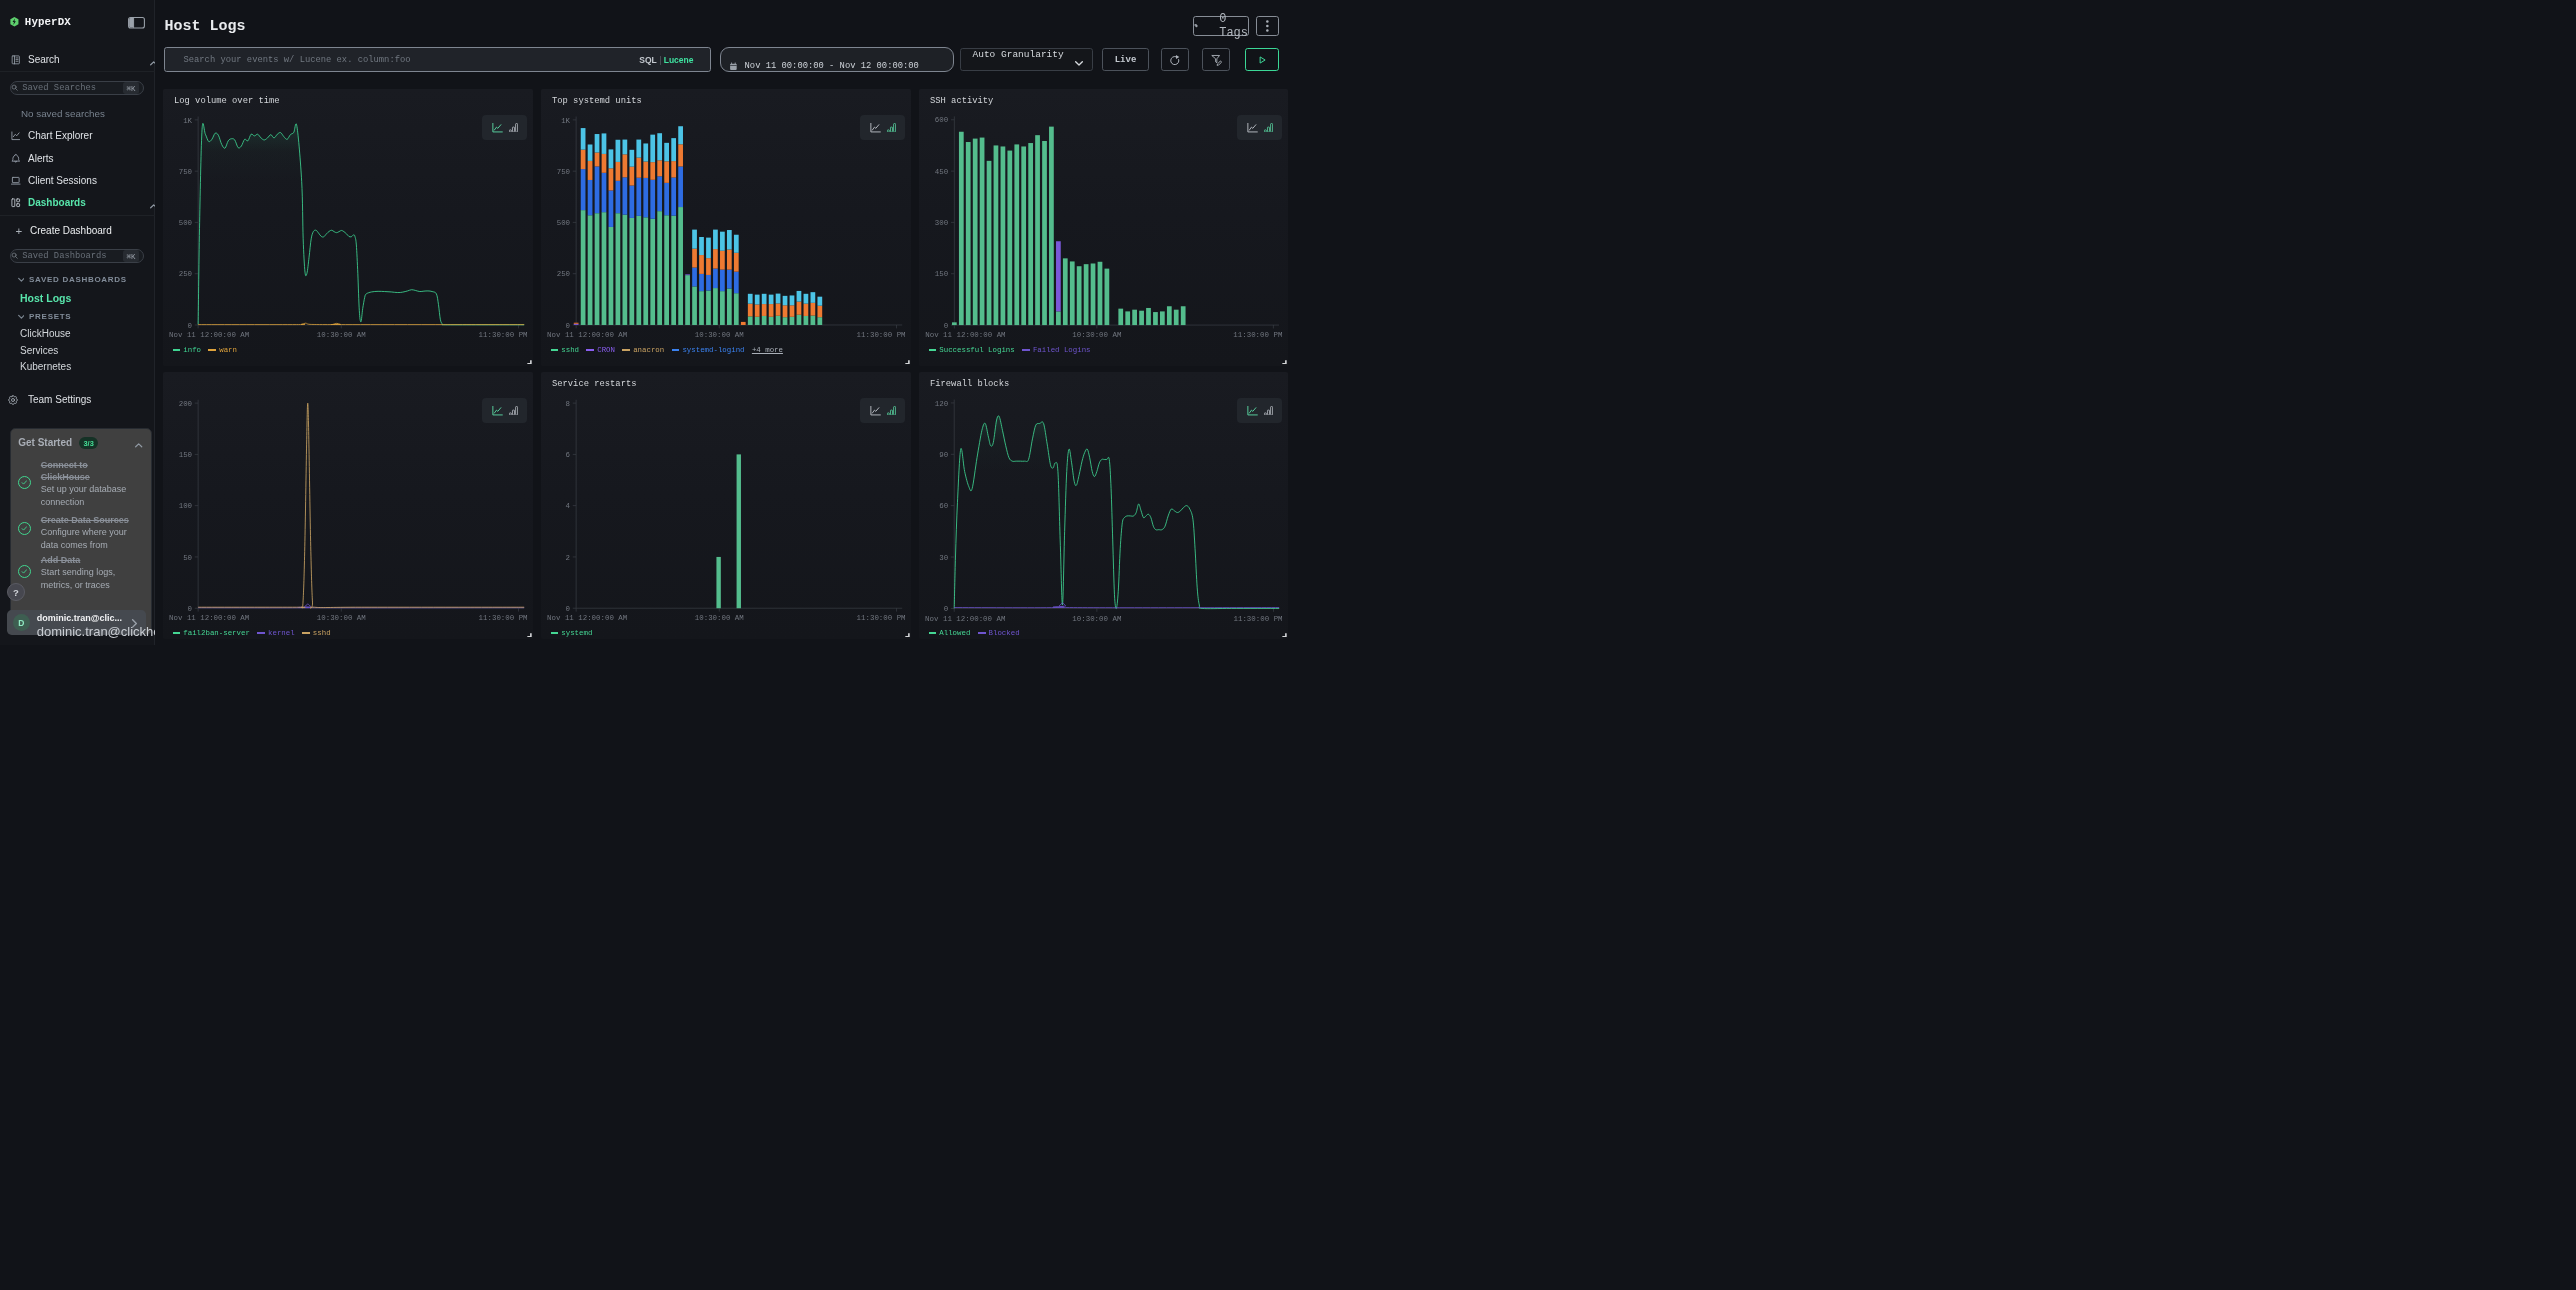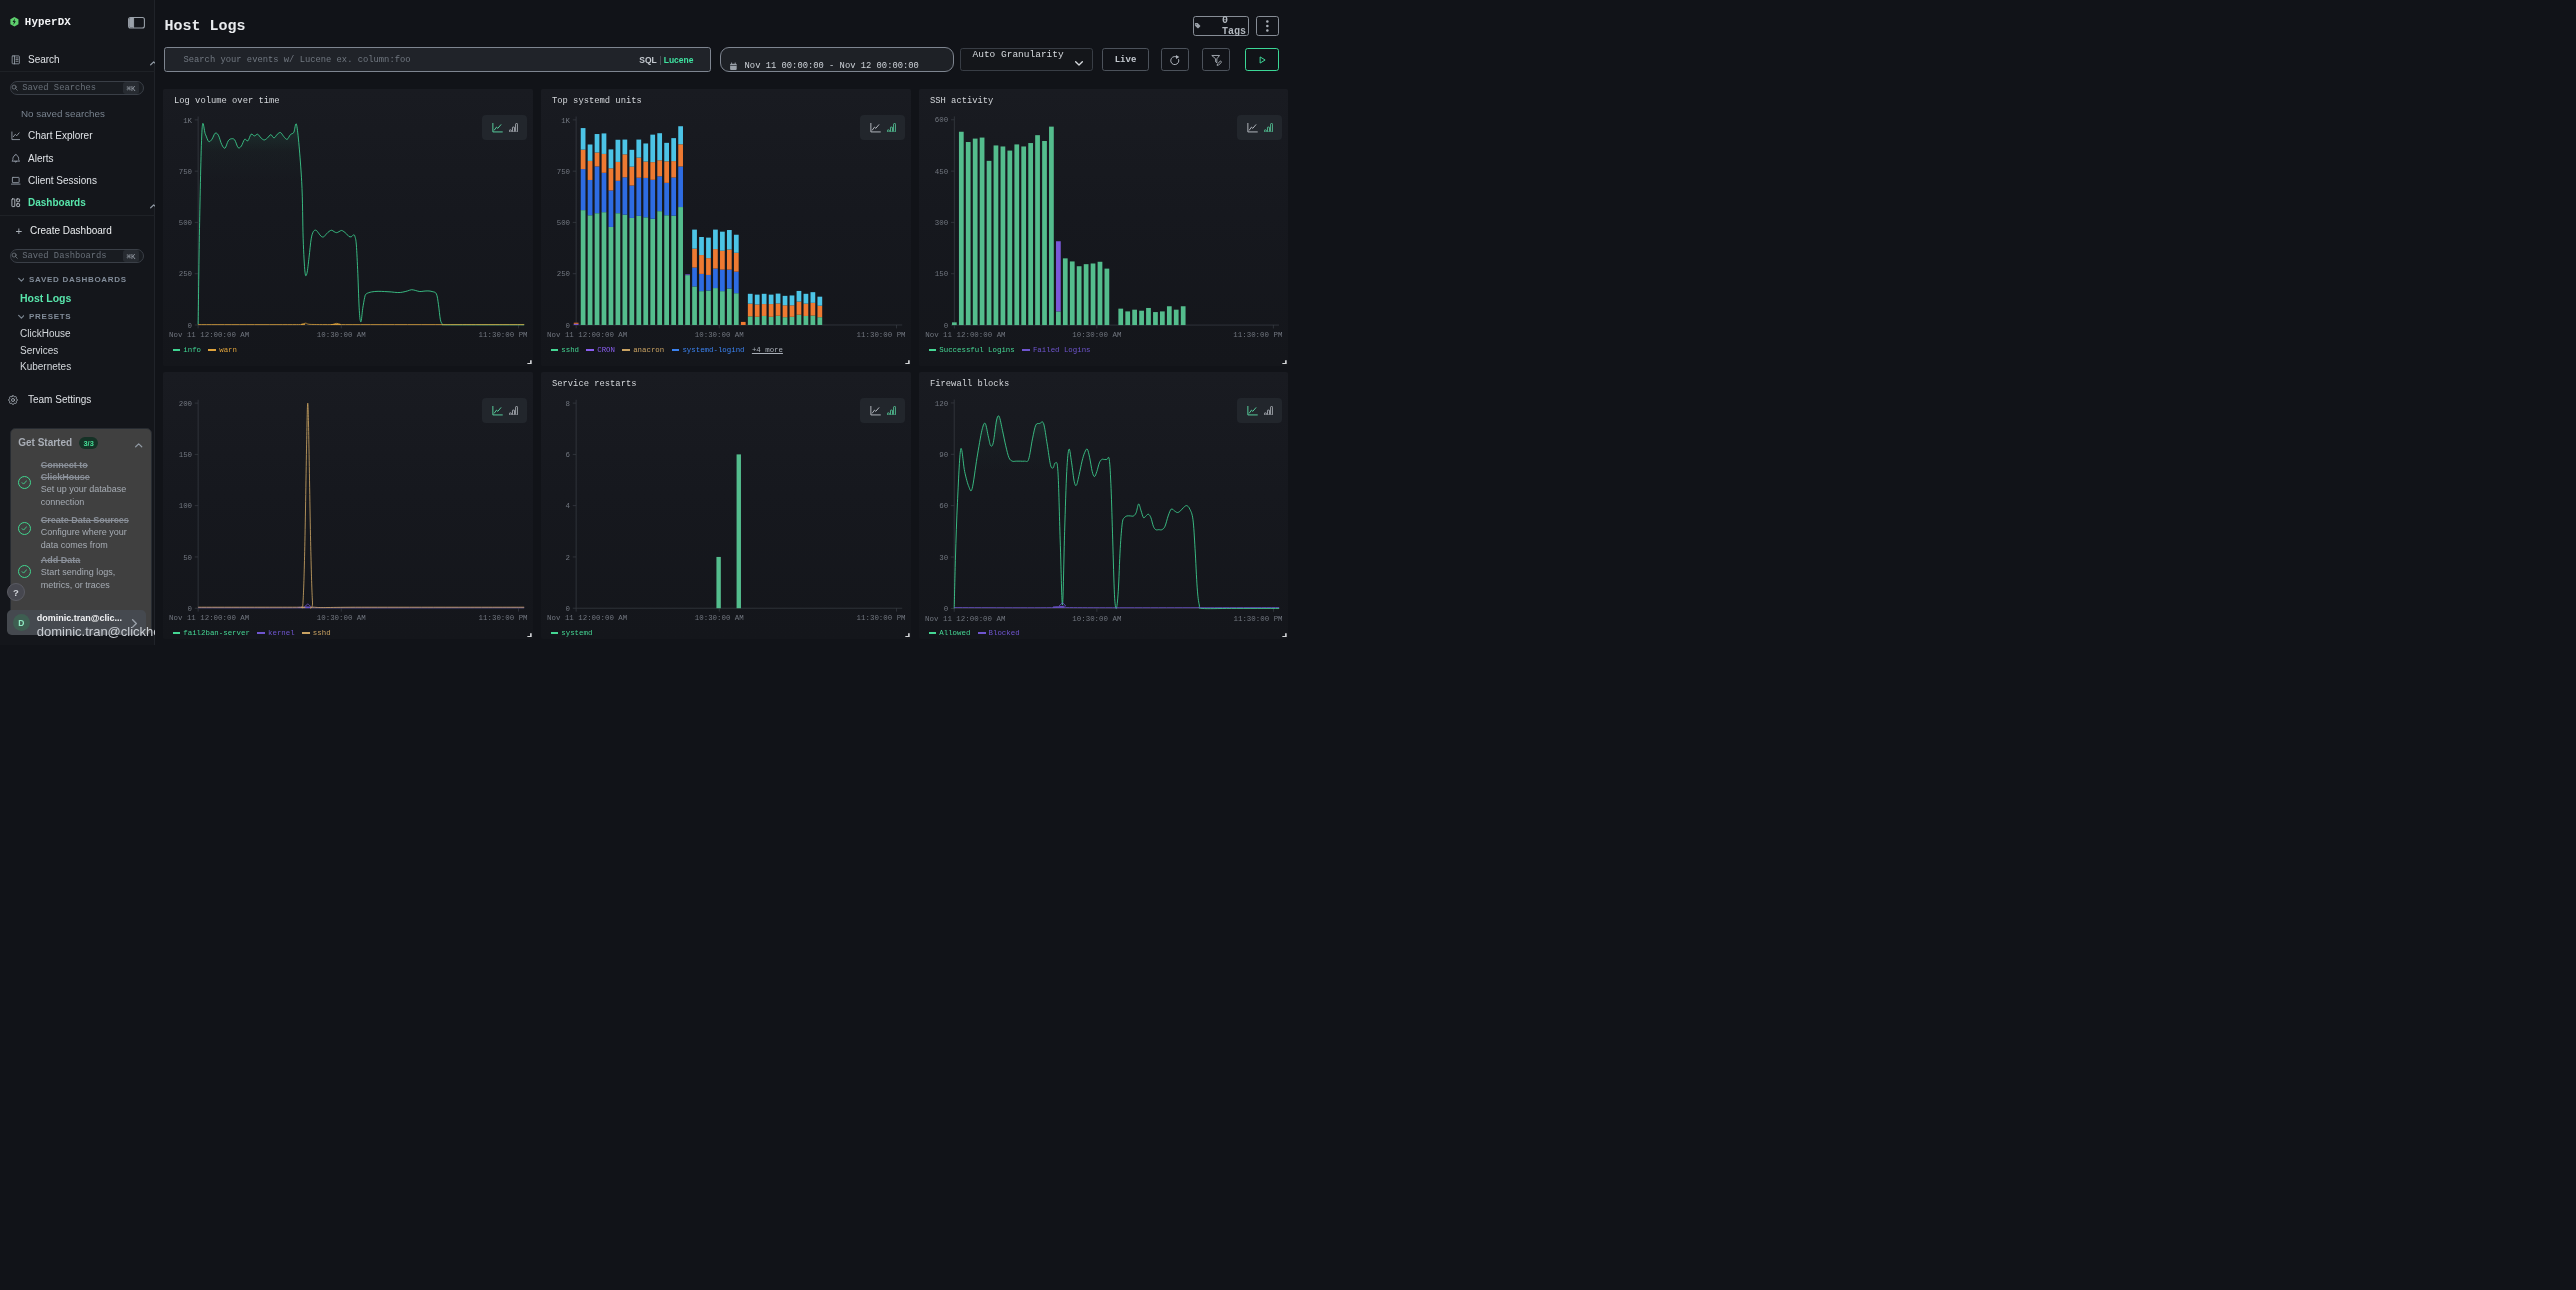--- a/index.html
+++ b/index.html
@@ -215,21 +215,21 @@
   </div>
 </div>
 <div class="main">
 
   <div class="htitle">Host Logs</div>
   <div class="btn" style="left:1038px;top:15.6px;width:56px;height:20.6px">
       <svg width="9.5" height="9.5" viewBox="0 0 24 24" fill="#9aa0a8">
         <path d="M11.2 2a2 2 0 0 1 1.4.6l8.8 8.8a2 2 0 0 1 0 2.8l-6.2 6.2a2 2 0 0 1-2.8 0L3.6 11.6A2 2 0 0 1 3 10.2V4a2 2 0 0 1 2-2h6.2z"></path>
         <circle cx="7.5" cy="7.5" r="1.6" fill="#111318"></circle>
       </svg>
-      <span class="mono" style="font-size:10px;font-weight:700;color:#b2b8bf;margin-left:21px">0 Tags</span>
+      <span class="mono" style="font-size:12px;font-weight:400;color:#b2b8bf;margin-left:21px">0 Tags</span>
     </div>
   <div class="btn" style="left:1101px;top:15.6px;width:23px;height:20px">
       <svg width="2.7" height="12" viewBox="0 0 4 18">
         <circle cx="2" cy="2.2" r="1.9" fill="#aab0b8"></circle>
         <circle cx="2" cy="9" r="1.9" fill="#aab0b8"></circle>
         <circle cx="2" cy="15.8" r="1.9" fill="#aab0b8"></circle>
       </svg>
     </div>
   <div class="searchbar">
       <span class="ph">Search your events w/ Lucene ex. column:foo</span>

